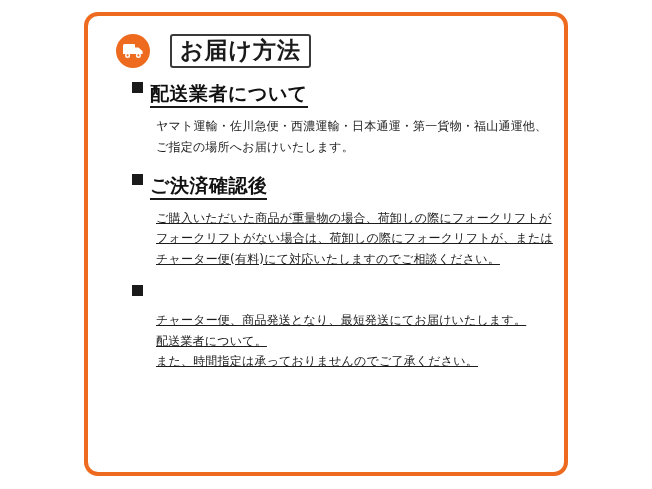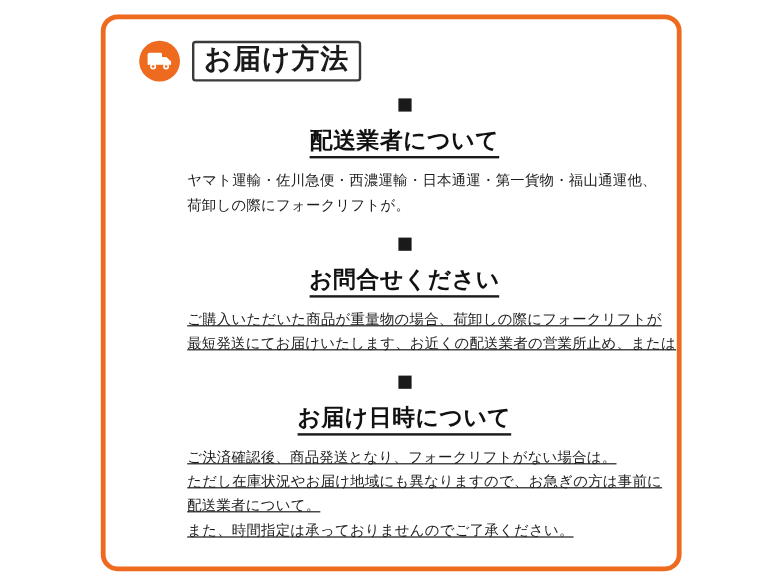--- a/index.html
+++ b/index.html
@@ -37,21 +37,21 @@
     top: 0;
     right: 0;
     bottom: 0;
     padding: 18px 22px 10px 22px;
     box-sizing: border-box;
   }
   
   .header {
     display: flex;
     align-items: flex-start;
-    gap: 10px;
+    gap: 20px;
     margin-left: 6px;
     margin-bottom: 14px;
   }
   .truck-badge {
     width: 34px;
     height: 34px;
     border-radius: 50%;
     background: #ee6a1e;
     display: flex;
     align-items: center;
@@ -75,25 +75,24 @@
   }
   
   .section {
     margin-bottom: 16px;
   }
   .section:last-child {
     margin-bottom: 0;
   }
   .section-head {
     display: flex;
-    align-items: center;
+    align-items: flex-start;
     gap: 7px;
     margin-left: 22px;
     margin-bottom: 8px;
-    flex-direction: column;
   }
   .sq {
     width: 11px;
     height: 11px;
     background: #1a1a1a;
     flex: 0 0 auto;
     margin-bottom: 6px;
   }
   .section-title {
     font-size: 19px;
@@ -142,43 +141,42 @@
         <span class="header-title">お届け方法</span>
       </div>
 
       <div class="section section-1">
         <div class="section-head">
           <span class="sq"></span>
           <span class="section-title">配送業者について</span>
         </div>
         <div class="body-lines">
           <div class="line">ヤマト運輸・佐川急便・西濃運輸・日本通運・第一貨物・福山通運他、</div>
-          <div class="line">荷卸しの際にフォークリフトが。</div>
+          <div class="line">ご指定の場所へお届けいたします。</div>
         </div>
       </div>
 
       <div class="section section-2">
         <div class="section-head">
           <span class="sq"></span>
-          <span class="section-title">お問合せください</span>
+          <span class="section-title">ご決済確認後</span>
         </div>
         <div class="body-lines">
           <div class="line">ご購入いただいた商品が重量物の場合、荷卸しの際にフォークリフトが</div>
-          <div class="line">最短発送にてお届けいたします、お近くの配送業者の営業所止め、または</div>
+          <div class="line">フォークリフトがない場合は、荷卸しの際にフォークリフトが、または</div>
+          <div class="line">チャーター便(有料)にて対応いたしますのでご相談ください。</div>
         </div>
       </div>
 
       <div class="section section-3">
         <div class="section-head">
           <span class="sq"></span>
-          <span class="section-title">お届け日時について</span>
         </div>
         <div class="body-lines">
-          <div class="line">ご決済確認後、商品発送となり、フォークリフトがない場合は。</div>
-          <div class="line">ただし在庫状況やお届け地域にも異なりますので、お急ぎの方は事前に</div>
+          <div class="line">チャーター便、商品発送となり、最短発送にてお届けいたします。</div>
           <div class="line">配送業者について。</div>
           <div class="line">また、時間指定は承っておりませんのでご了承ください。</div>
         </div>
       </div>
 
     </div>
   </div>
 </div>
 
 </body></html>

